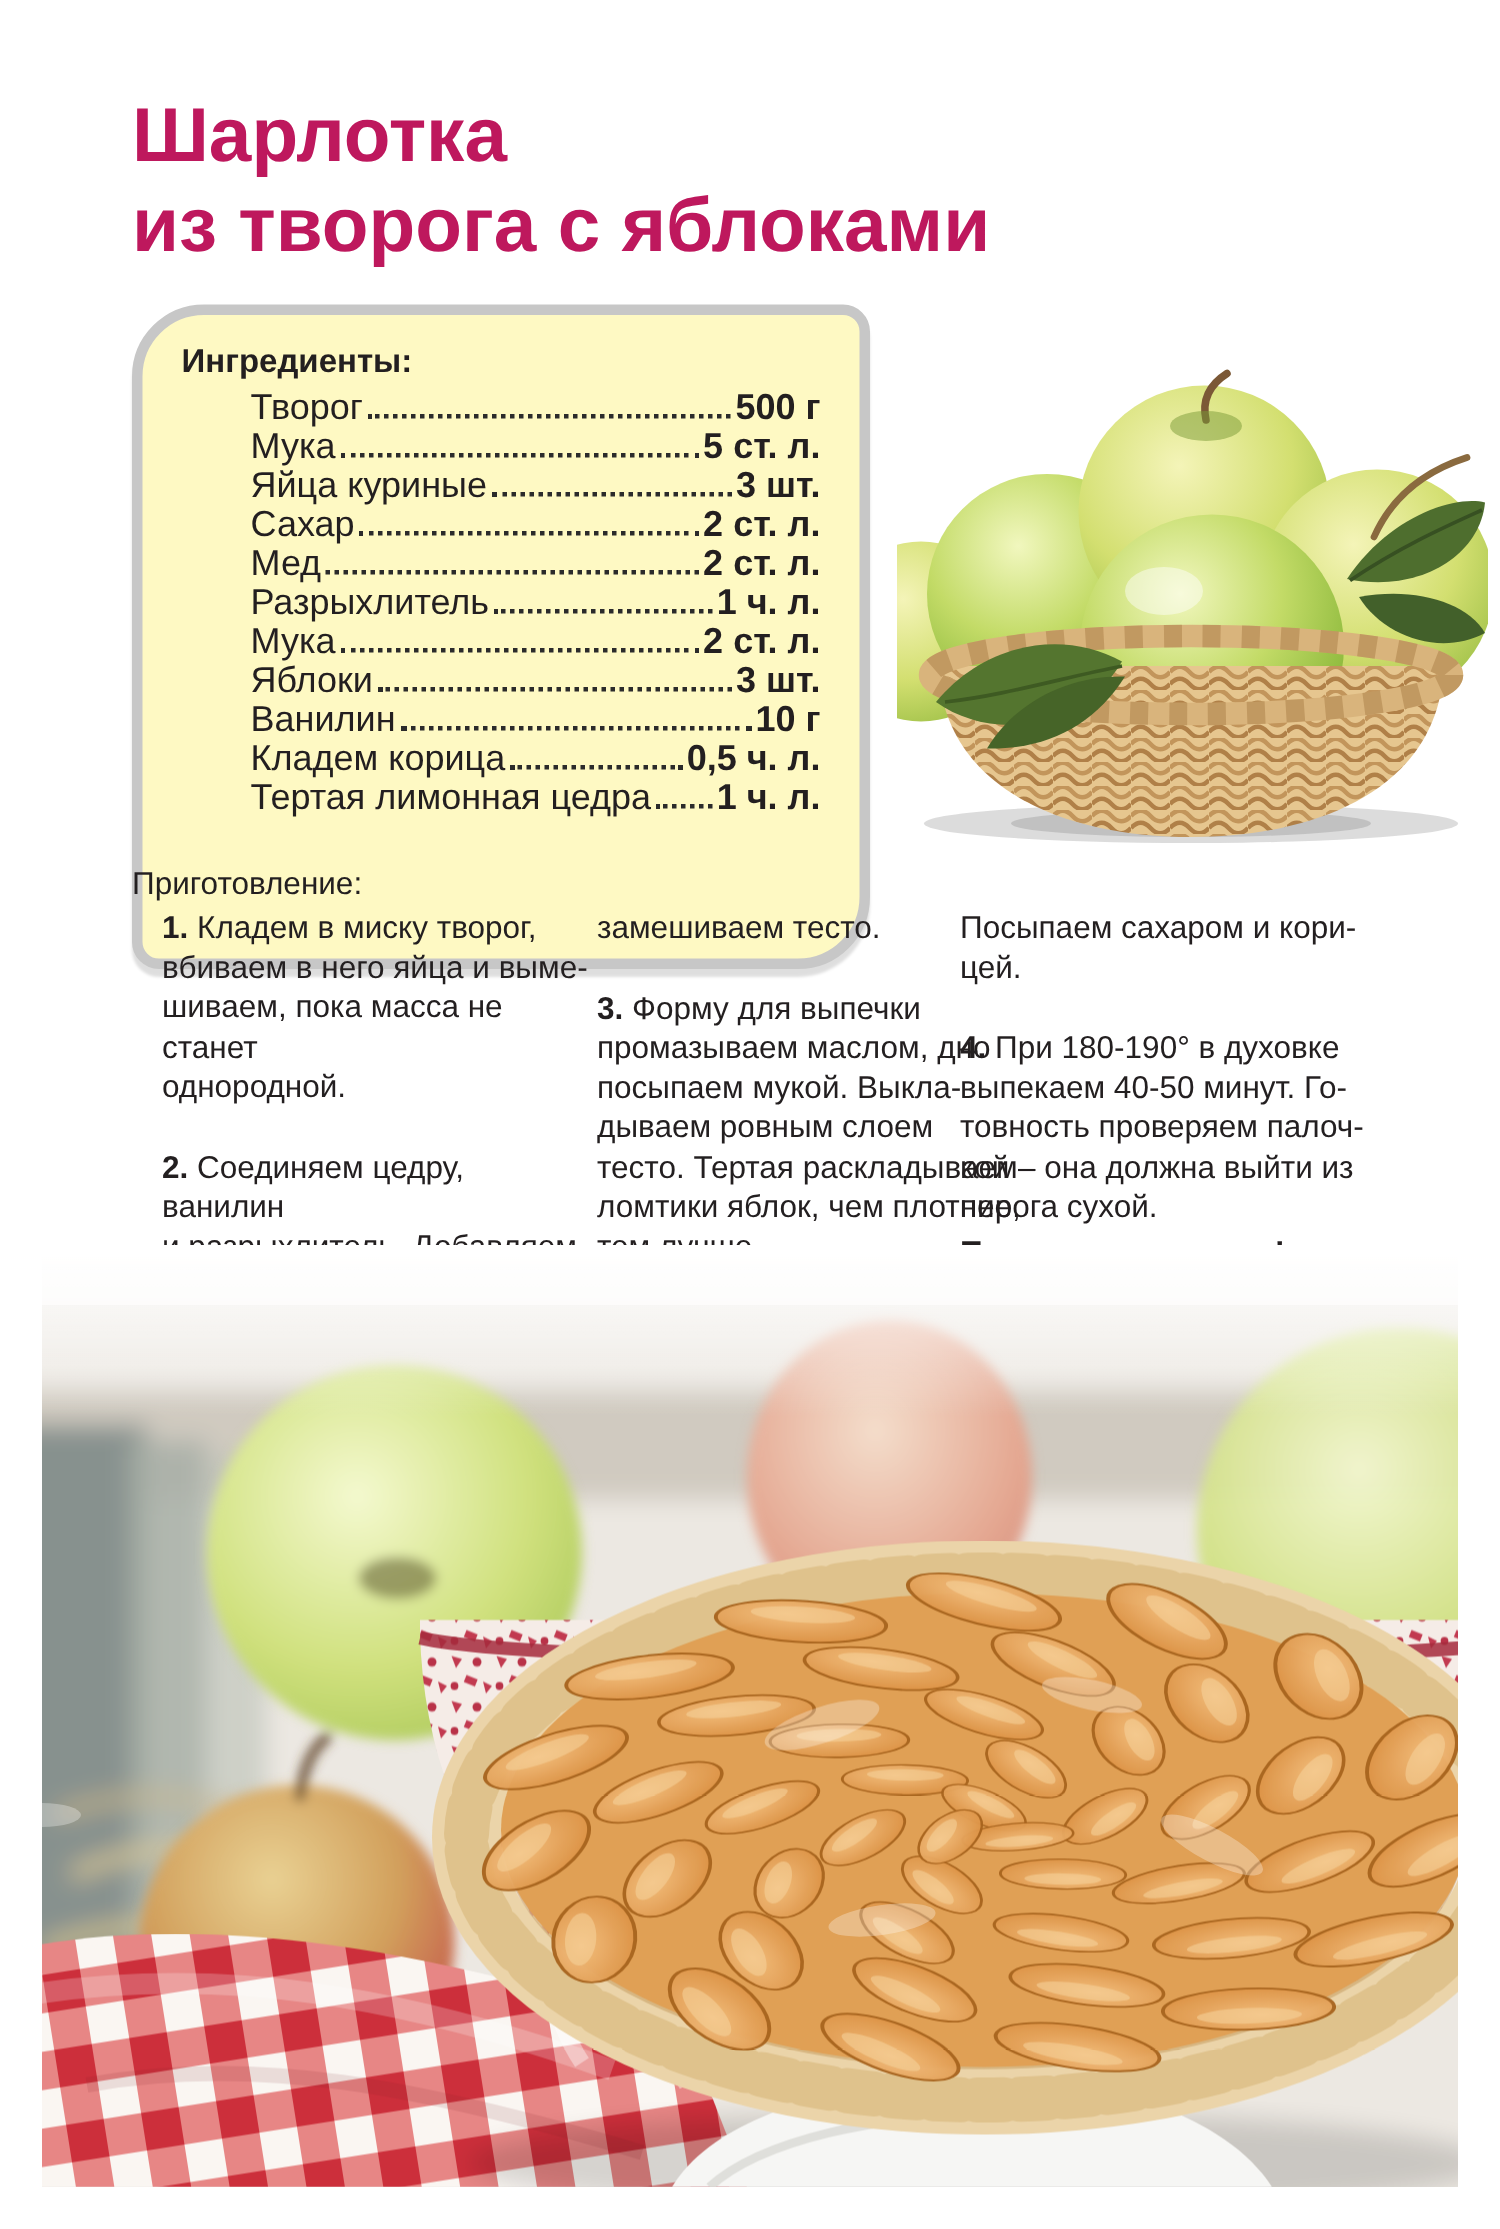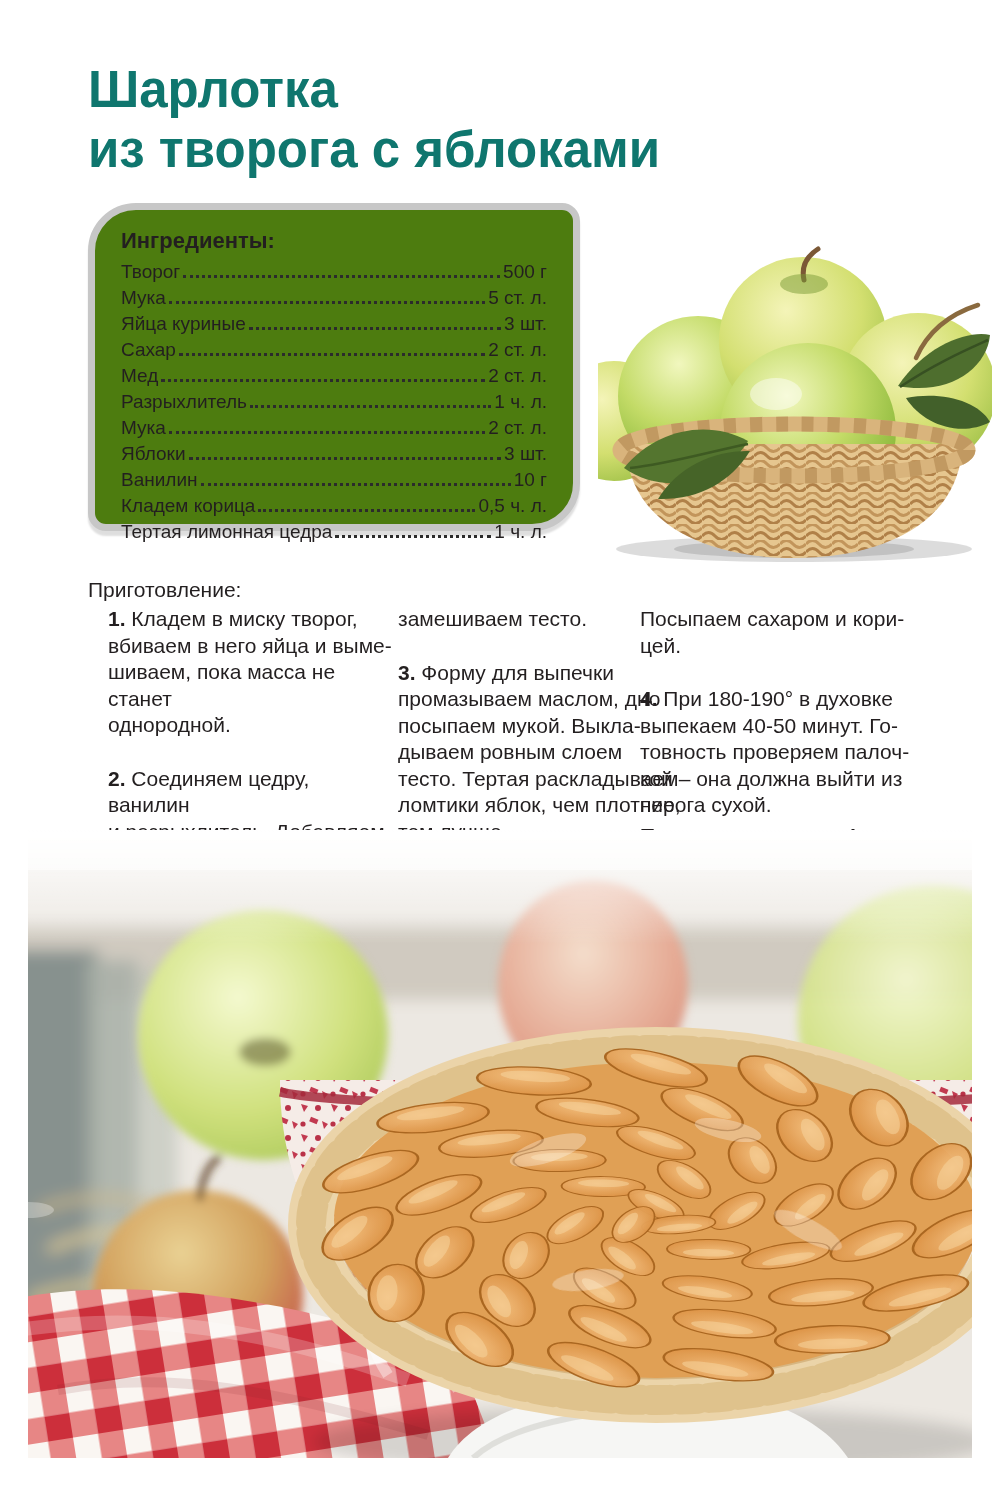--- a/index.html
+++ b/index.html
@@ -9,51 +9,51 @@
     font-family:"Liberation Sans","DejaVu Sans",sans-serif;
   }
   
   .title{
     position:absolute;left:88px;top:60px;
     font-size:51px;line-height:60px;font-weight:700;color:#e2873b;margin:0;
   }
   .title span{display:block;}
   
   .ing-box{
-    position:absolute;left:88px;top:203px;width:492px;height:328px;
+    position:absolute;left:88px;top:203px;width:492px;height:443px;
     box-sizing:border-box;border:7px solid #c7c7c7;
     border-radius:48px 18px 48px 18px;
-    background:#4d7c0f;box-shadow:0 5px 2px rgba(0,0,0,.13);
+    background:#fef9c3;box-shadow:0 5px 2px rgba(0,0,0,.13);
     padding:18px 26px 14px 26px;
   }
   .ing-heading{font-size:22px;font-weight:700;margin:0 0 5px 0;}
-  .ing-row{display:flex;align-items:baseline;font-size:19px;line-height:26px;}
+  .ing-row{display:flex;align-items:baseline;font-size:24px;line-height:26px;margin-left:46px;}
   .ing-dots{flex:1;border-bottom:3px dotted #2b2b2b;margin:0 3px 4px 3px;min-width:16px;}
-  .ing-amt{font-weight:400;white-space:nowrap;}
+  .ing-amt{font-weight:700;white-space:nowrap;}
   
   .basket{position:absolute;left:598px;top:236px;width:394px;height:330px;}
   
   .prep-heading{position:absolute;left:88px;top:578px;font-size:21px;font-weight:400;margin:0;}
   .col{position:absolute;top:606px;width:286px;font-size:21px;line-height:26.5px;}
   .col1{left:108px;}
   .col2{left:398px;}
   .col3{left:640px;}
   p.step{margin:0 0 27px 0;white-space:pre-line;}
   p.step:last-child{margin-bottom:0;}
   p.step.nogap{margin-bottom:4px;}
   p.step b{font-weight:700;}
   p.bon{margin:0;font-weight:700;}
   
   .pie{position:absolute;left:28px;top:830px;width:944px;height:628px;overflow:hidden;}
   svg{display:block;}
 </style>
 </head>
 <body>
 
-<h1 class="title" style="color: #0f766e;">
+<h1 class="title" style="color: #be185d;">
   <span>Шарлотка</span>
   <span>из творога с яблоками</span>
 </h1>
 
 <section class="ing-box" style="border-color: rgb(199, 199, 199);">
   <h2 class="ing-heading">Ингредиенты:</h2>
   <div class="ing-row">
       <span>Творог</span>
       <span class="ing-dots"></span>
       <span class="ing-amt">500 г</span>

